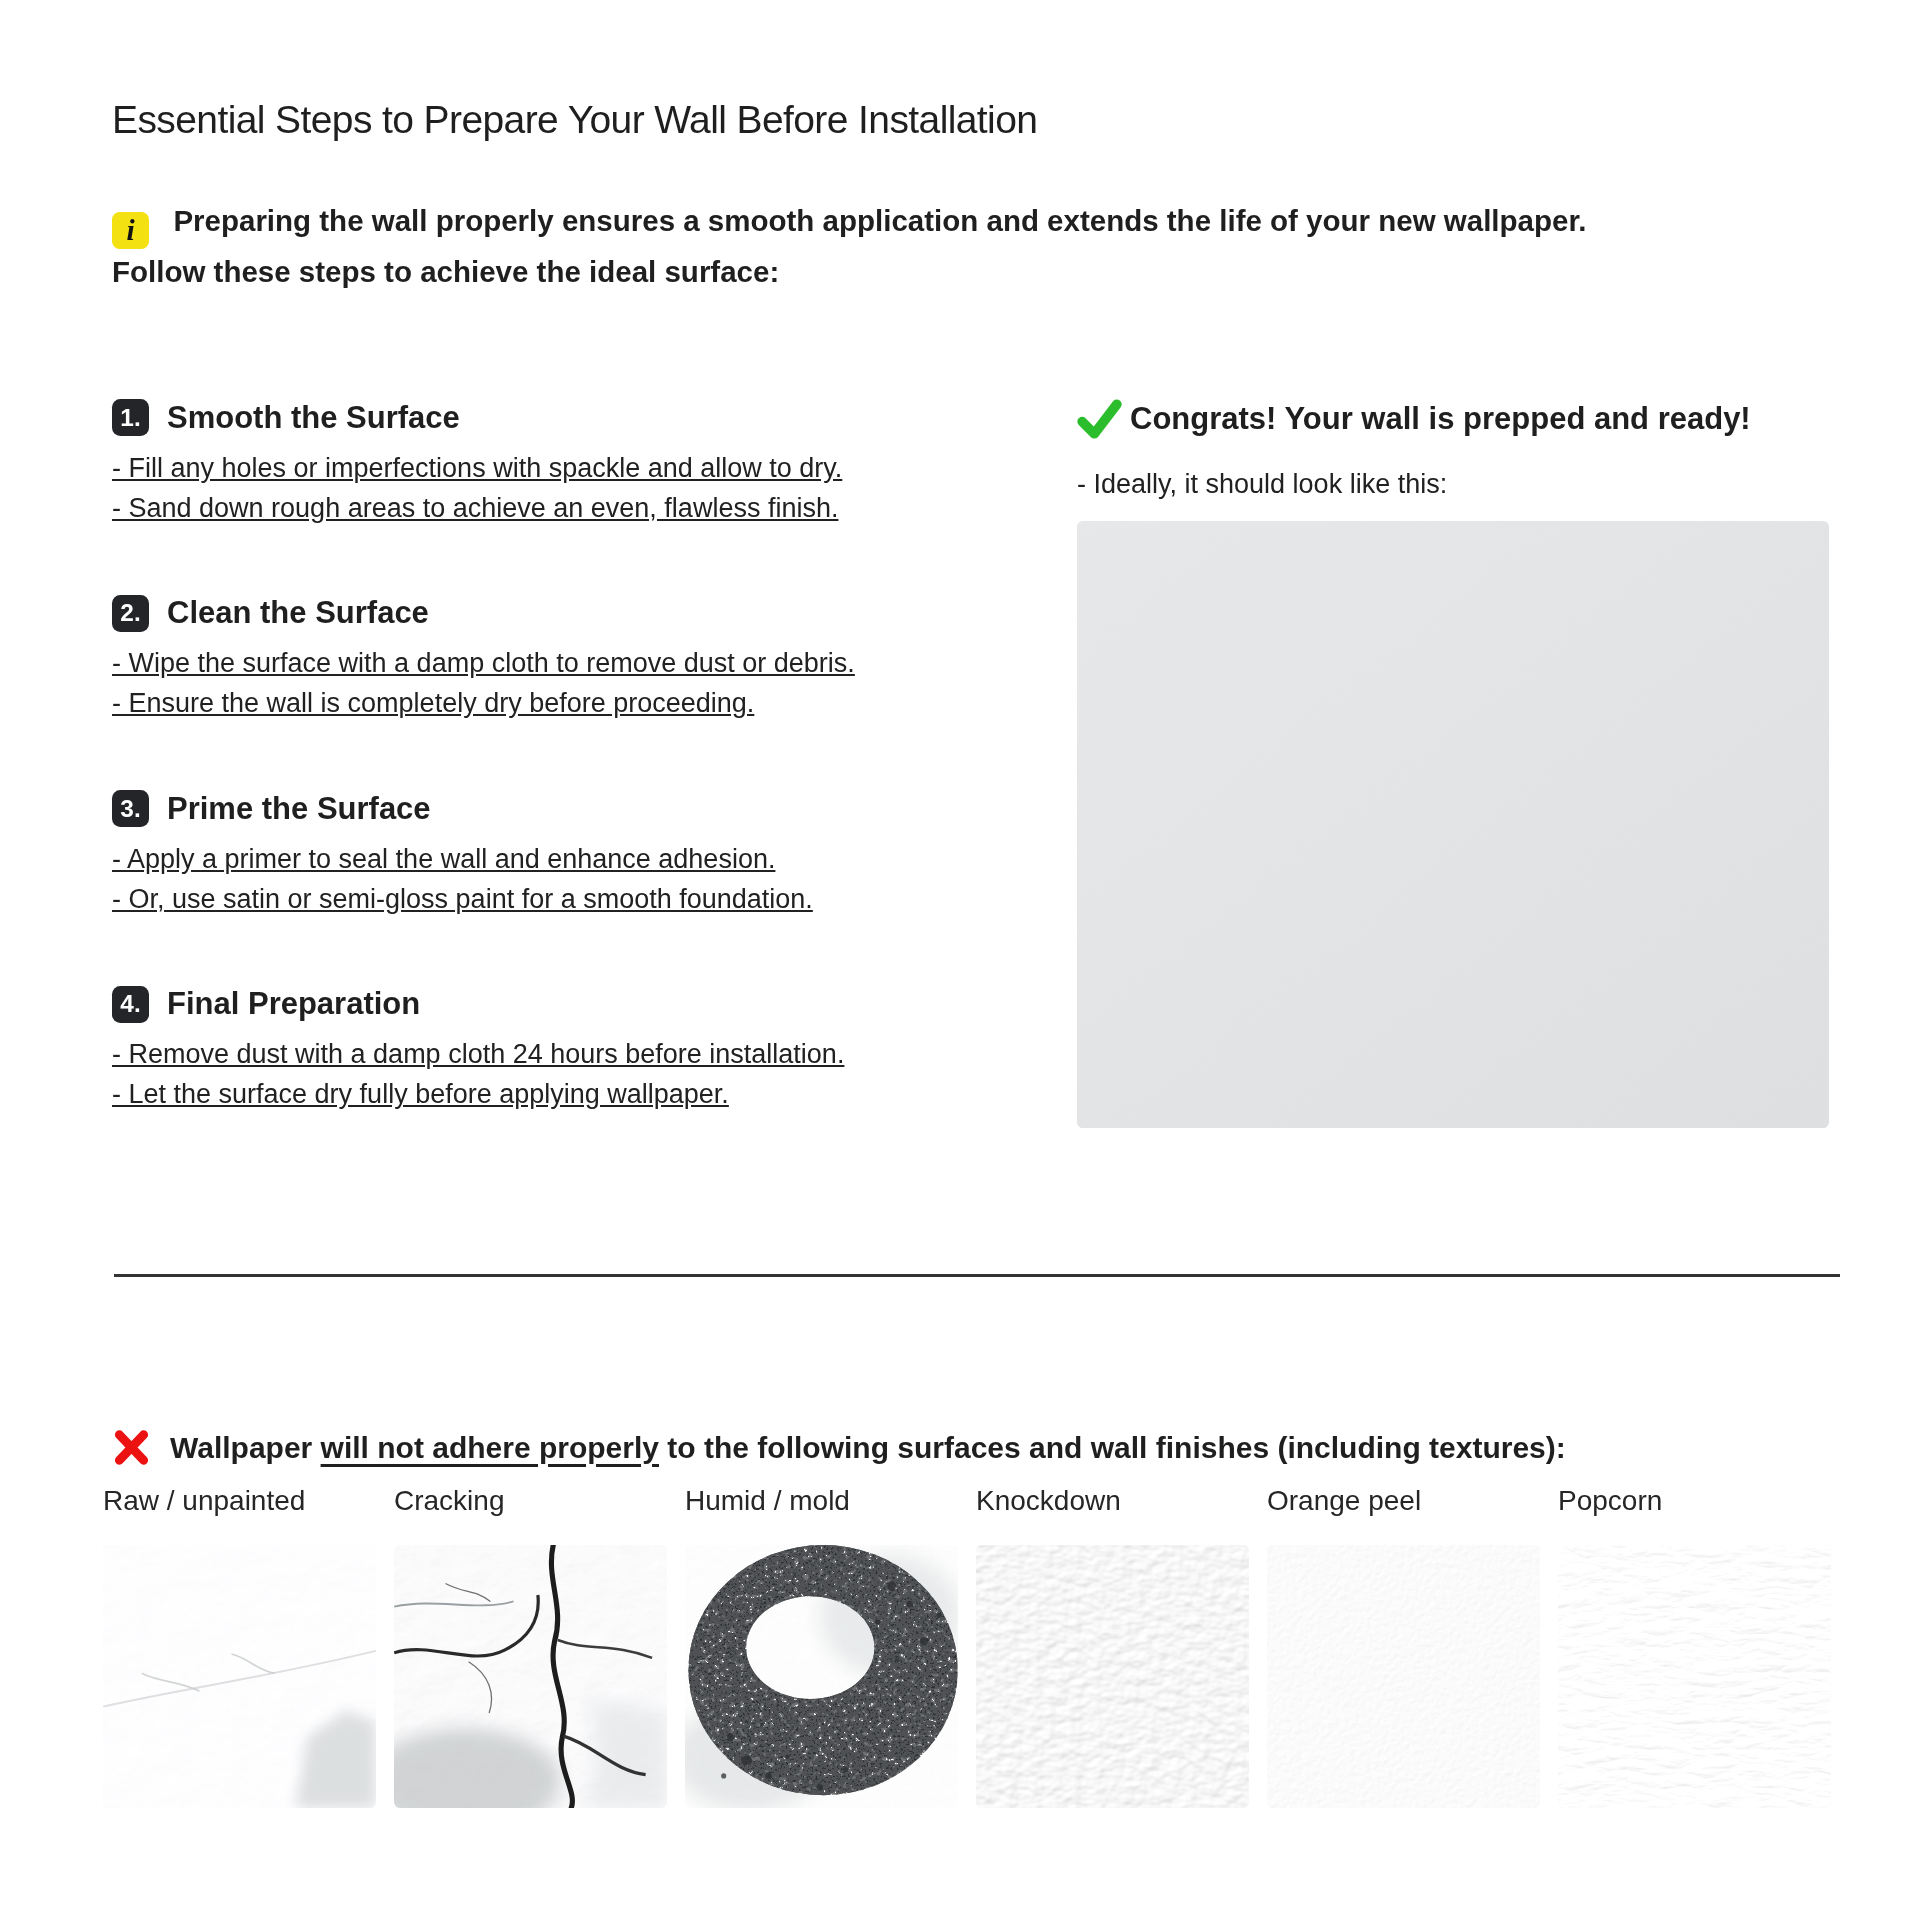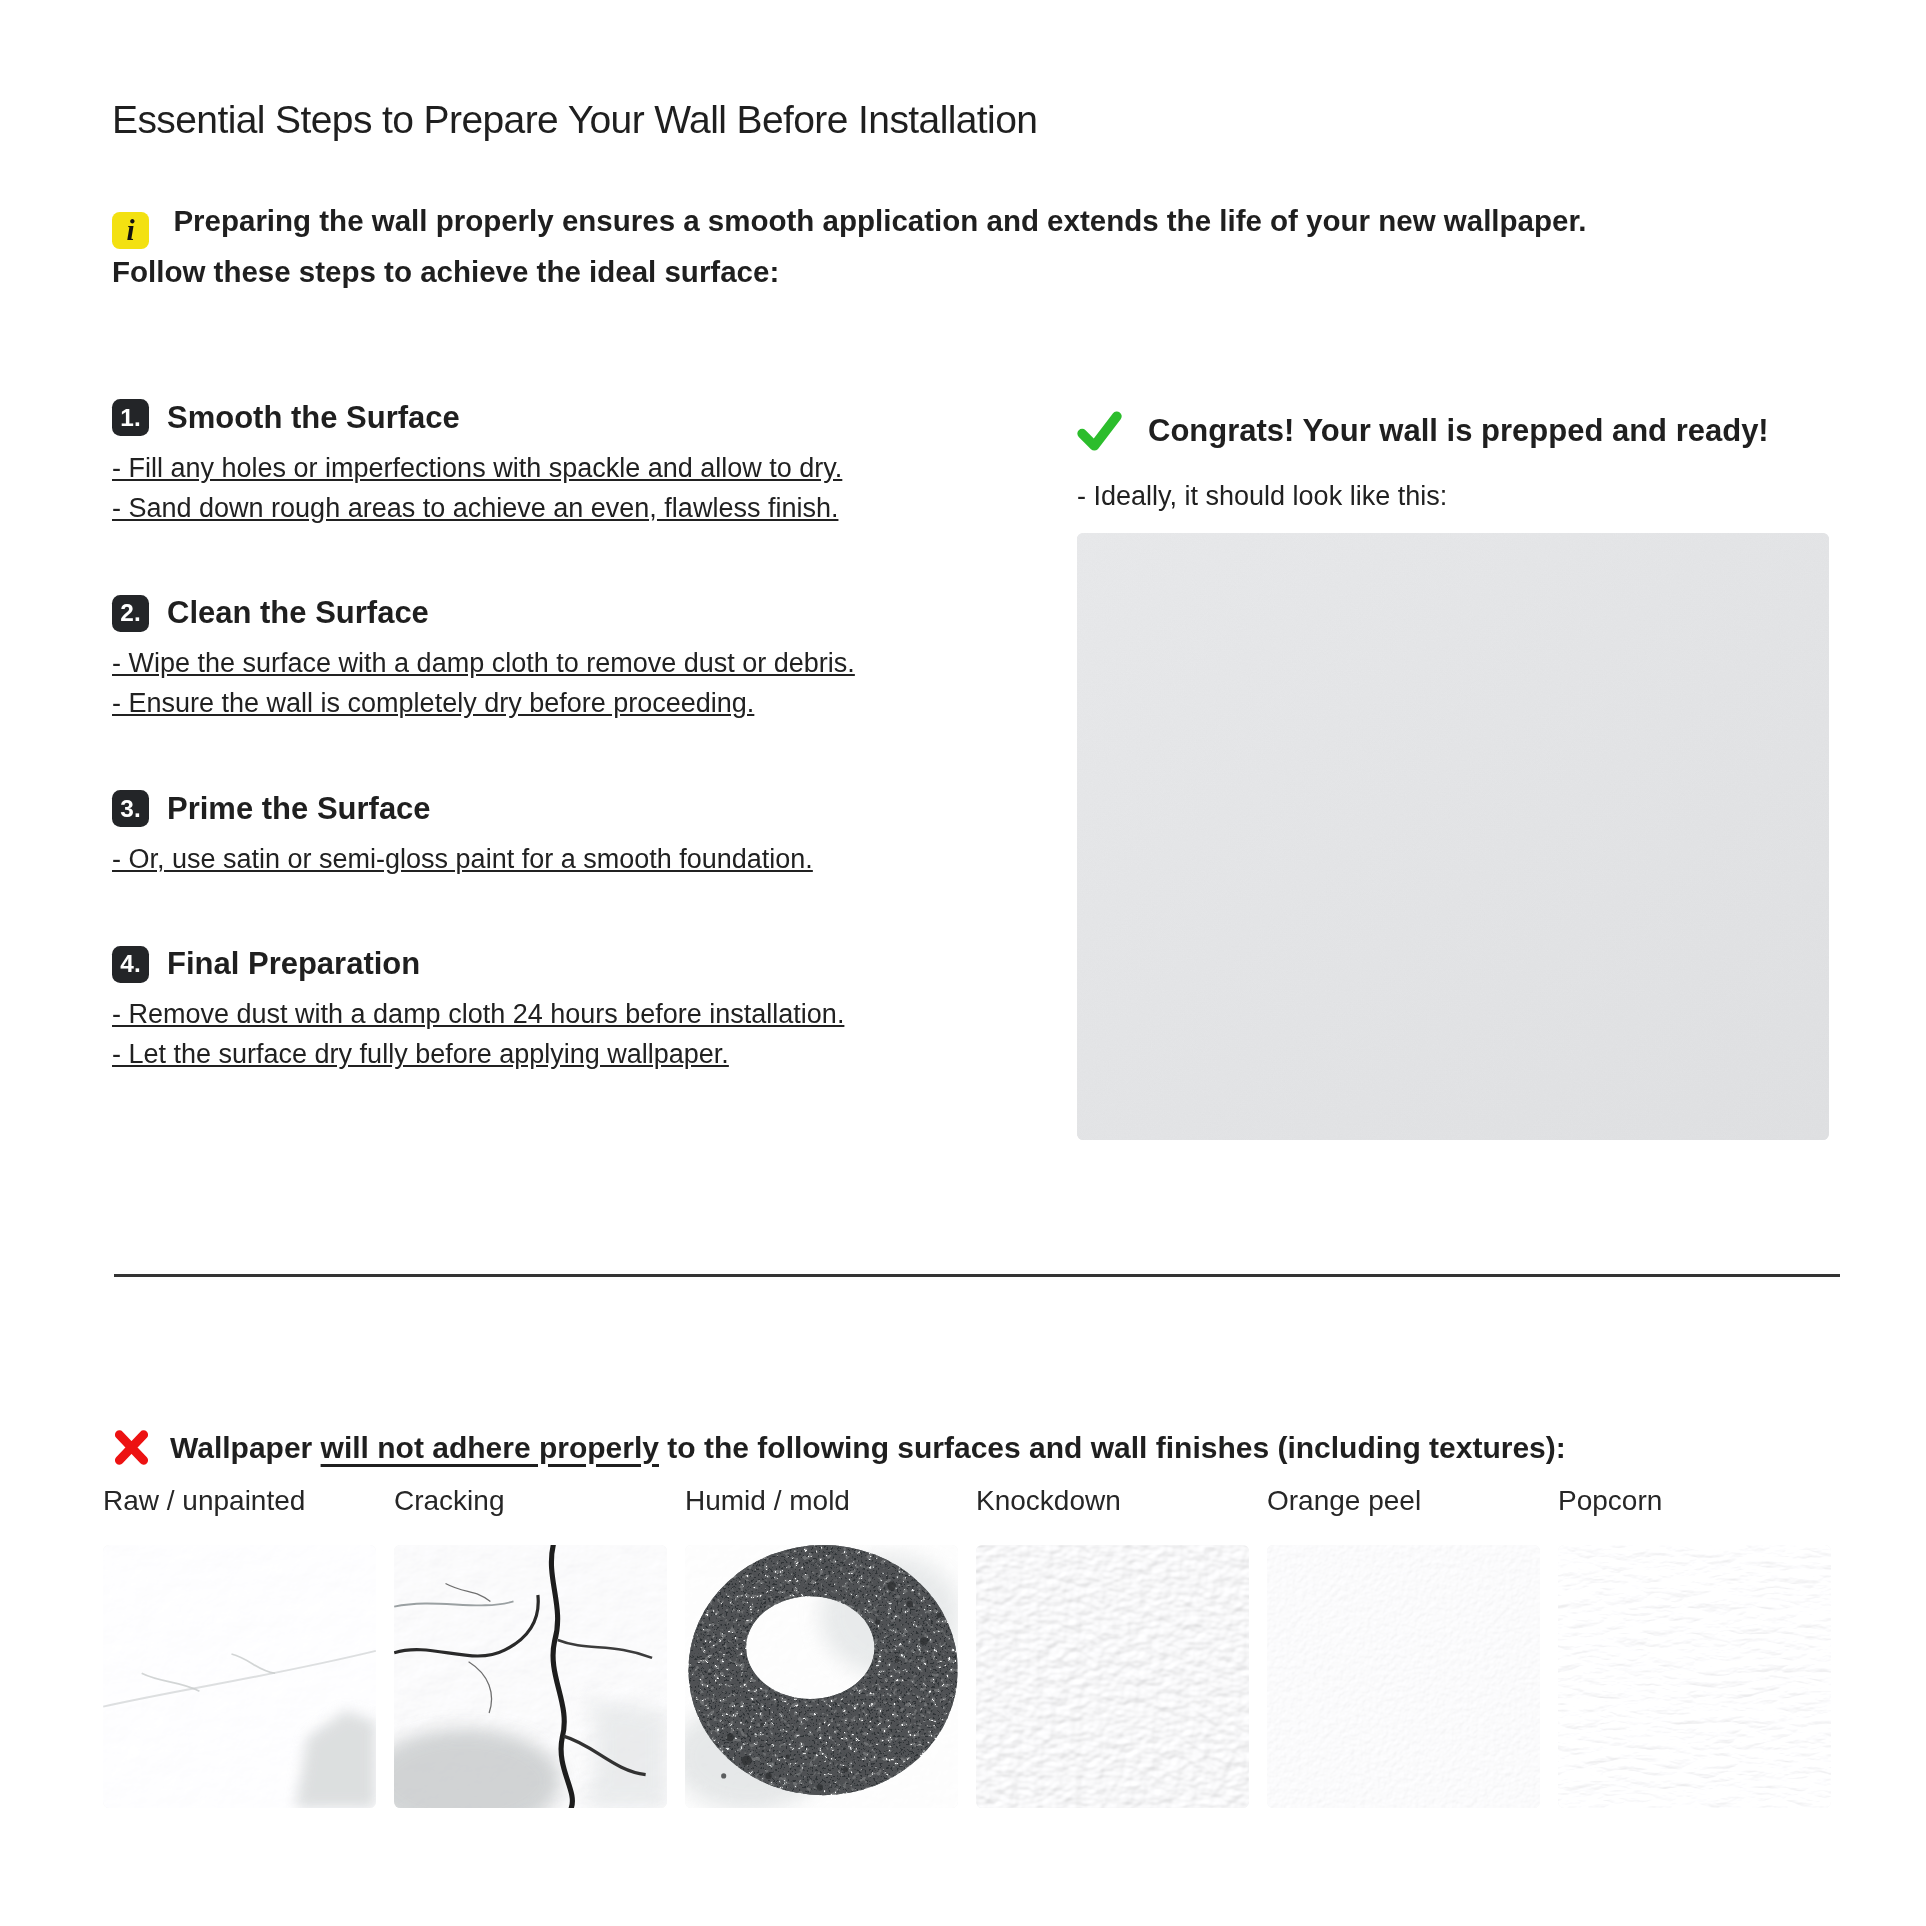--- a/index.html
+++ b/index.html
@@ -16,21 +16,21 @@
   .steps{position:absolute;left:112px;top:399px;width:950px;}
   .step{margin-top:67px;}
   .step:first-child{margin-top:0;}
   .step-head{display:flex;align-items:center;gap:18px;}
   .badge{width:37px;height:37px;border-radius:8.3px;background:#232528;color:#ffffff;font-size:24.4px;font-weight:700;
          display:flex;align-items:center;justify-content:center;flex:0 0 auto;}
   .step-title{font-size:31px;font-weight:700;white-space:nowrap;}
   .bullets{margin-top:11.6px;font-size:27px;line-height:40px;color:#212121;text-decoration:underline;}
 
   .result{position:absolute;left:1077px;top:399px;width:770px;}
-  .result-head{display:flex;align-items:center;gap:26px;margin-top:12px;}
+  .result-head{display:flex;align-items:center;gap:8px;}
   .result-title{font-size:31px;font-weight:700;white-space:nowrap;}
   .result-bullet{margin-top:25px;font-size:27px;line-height:40px;color:#212121;}
   .wall{margin-top:17.3px;width:752px;height:607px;border-radius:6.4px;overflow:hidden;background:#e4e5e7;}
 
   .divider{position:absolute;left:114px;top:1274px;width:1726px;height:2.6px;background:#333333;}
 
   .warning{position:absolute;left:112px;top:1429px;display:flex;align-items:center;gap:19px;white-space:nowrap;text-align:center;}
   .warning-text{font-size:30px;font-weight:700;}
   .warning-text .u{text-decoration:underline;text-decoration-thickness:2.6px;text-underline-offset:6.4px;}
 
@@ -76,20 +76,21 @@
         <div>- Ensure the wall is completely dry before proceeding.</div>
       </div>
     </div>
 
     <div class="step">
       <div class="step-head">
         <div class="badge">3.</div>
         <div class="step-title">Prime the Surface</div>
       </div>
       <div class="bullets">
+        <div>- Apply a primer to seal the wall and enhance adhesion.</div>
         <div>- Or, use satin or semi-gloss paint for a smooth foundation.</div>
       </div>
     </div>
 
     <div class="step">
       <div class="step-head">
         <div class="badge">4.</div>
         <div class="step-title">Final Preparation</div>
       </div>
       <div class="bullets">

